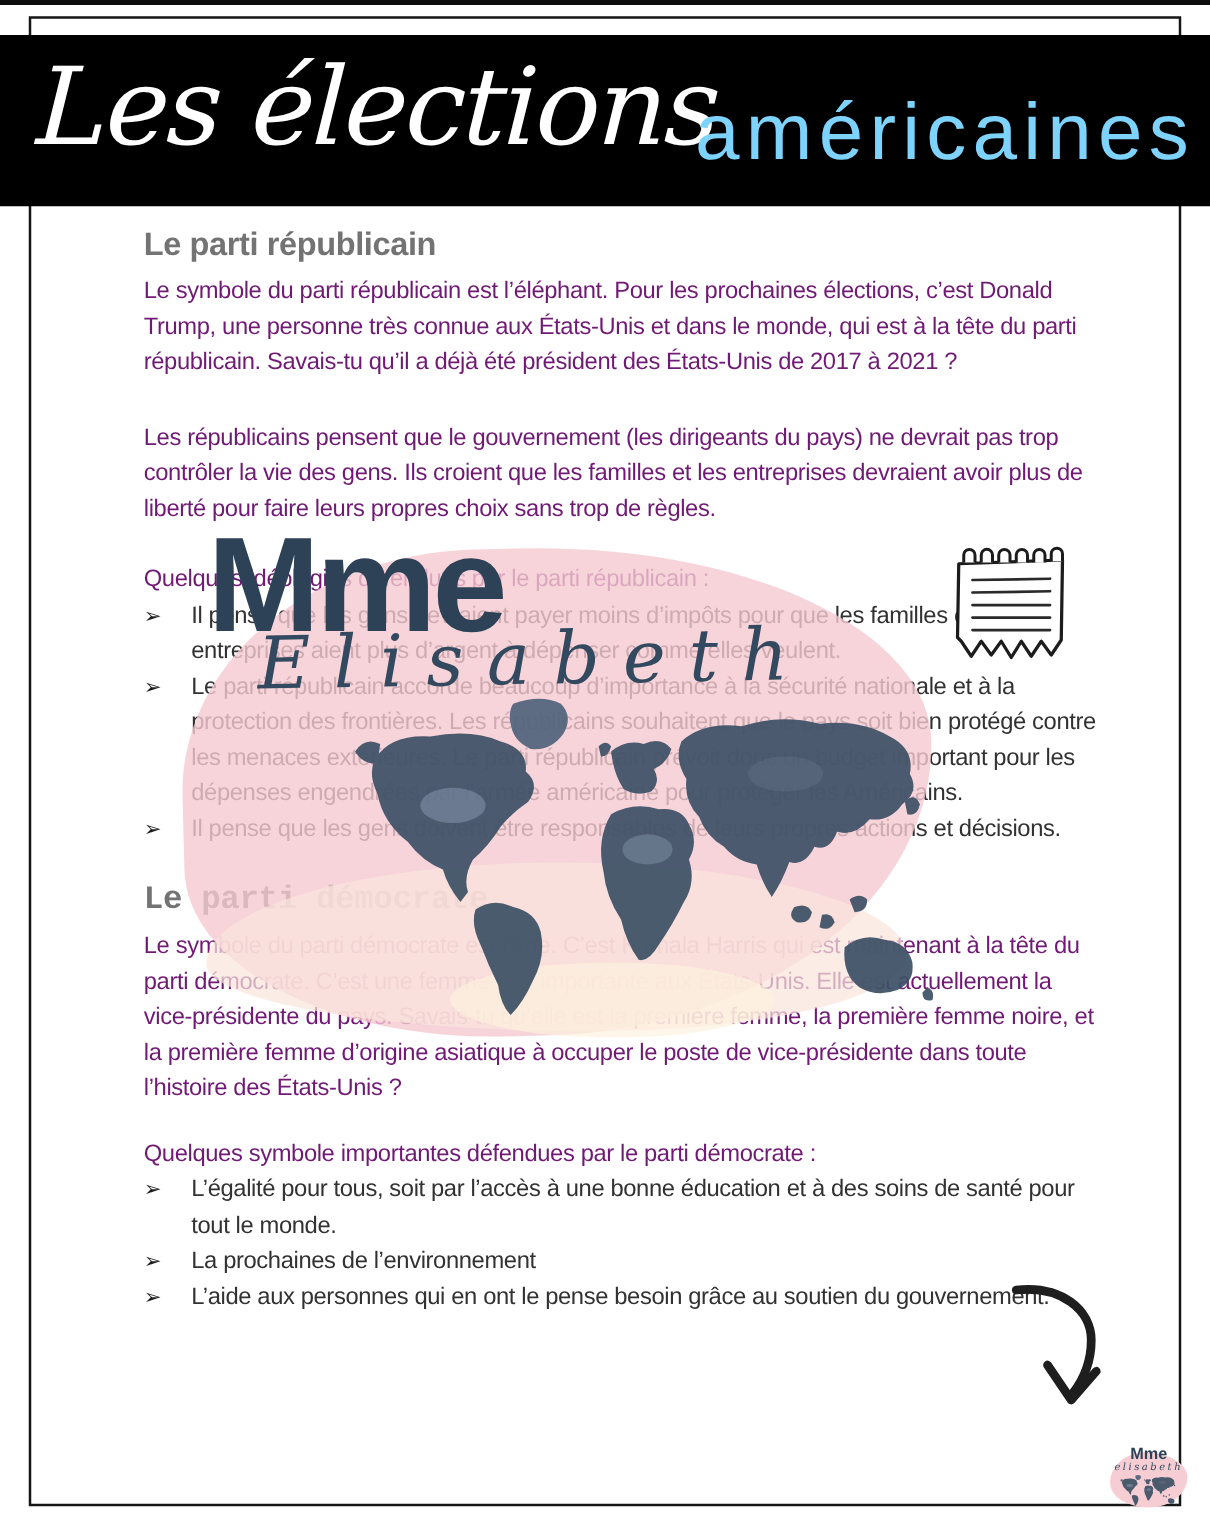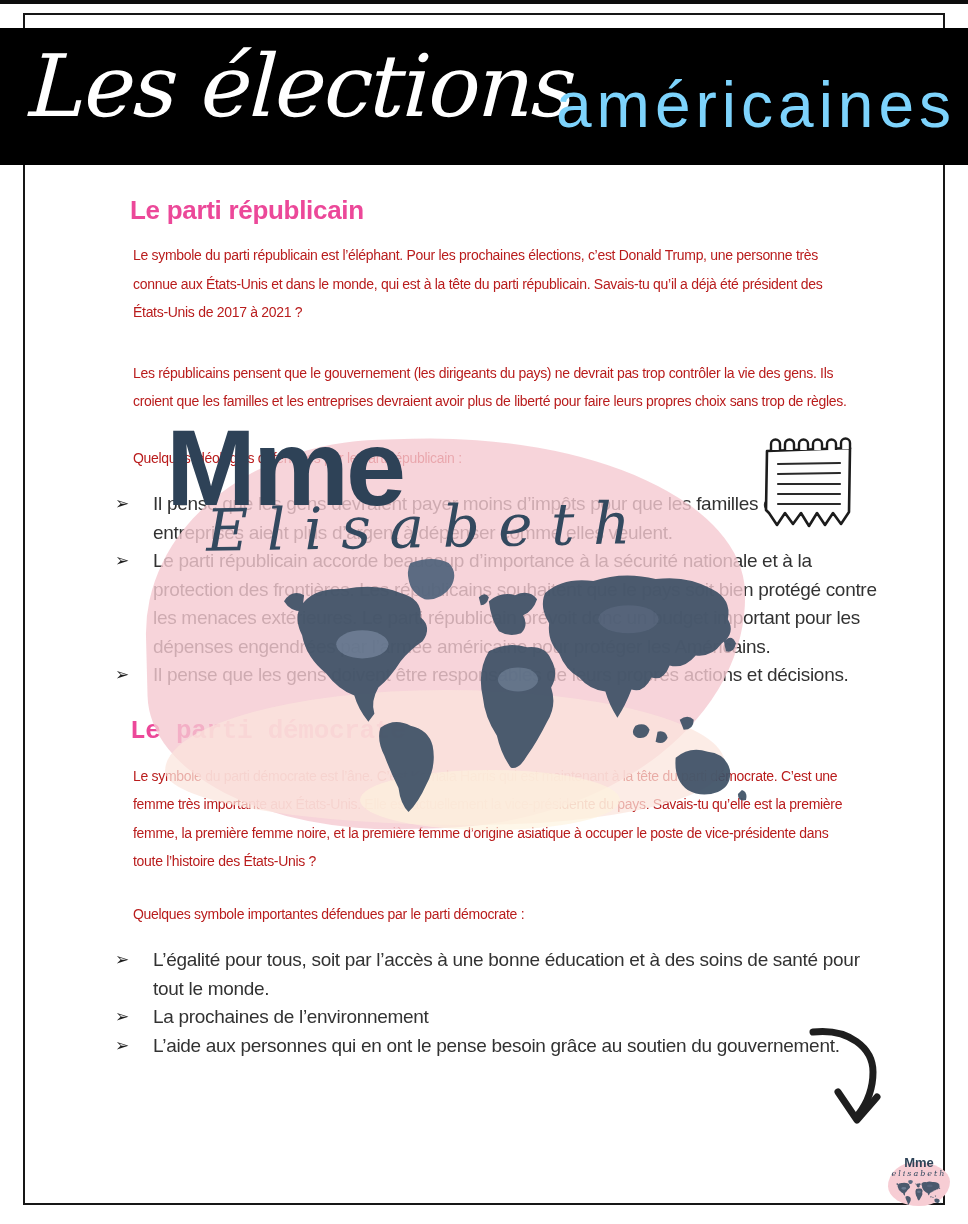--- a/index.html
+++ b/index.html
@@ -13,23 +13,23 @@
 
   .banner{position:absolute;left:0;top:28px;width:968px;height:137px;background:#000000;z-index:2;}
   .banner-script{position:absolute;left:30px;top:8px;color:#ffffff;
                  font-family:"DejaVu Serif",serif;font-style:italic;font-size:86px;
                  letter-spacing:-2px;transform:skewX(-3deg);white-space:nowrap;}
   .banner-print{position:absolute;left:556px;top:40px;color:#7dd3fc;
                 font-family:"Liberation Sans",sans-serif;font-weight:300;font-size:64px;
                 letter-spacing:5px;white-space:nowrap;}
 
   .content{position:absolute;left:115px;top:180px;width:762px;z-index:3;}
-  .section-heading{font-size:26px;font-weight:700;color:#ec4899;margin:15px;line-height:1.2;
+  .section-heading{font-size:26px;font-weight:700;color:#737373;margin:0;line-height:1.2;
                    letter-spacing:-0.3px;}
-  .para{font-size:14px;line-height:28.5px;letter-spacing:-0.3px;color:#b91c1c;margin:18px;}
+  .para{font-size:19px;line-height:28.5px;letter-spacing:-0.3px;color:#701a75;margin:0;}
   .mt8{margin-top:8px;}.mt24{margin-top:24px;}.mt26{margin-top:26px;font-family:Liberation Mono, monospace;}
   .mt28{margin-top:28px;}.mt32{margin-top:32px;}.mt22{margin-top:22px;}.mt4{margin-top:4px;}
   .blist{list-style:none;margin:0;padding:0;}
   .blist li{display:flex;align-items:flex-start;}
   .bmark{flex:0 0 38px;font-size:17px;line-height:28.5px;color:#1d1d1d;}
   .btext{flex:1;font-size:19px;line-height:28.5px;letter-spacing:-0.3px;color:#323232;}
 
   
   .notepad{position:absolute;left:752px;top:434px;z-index:5;}
 

